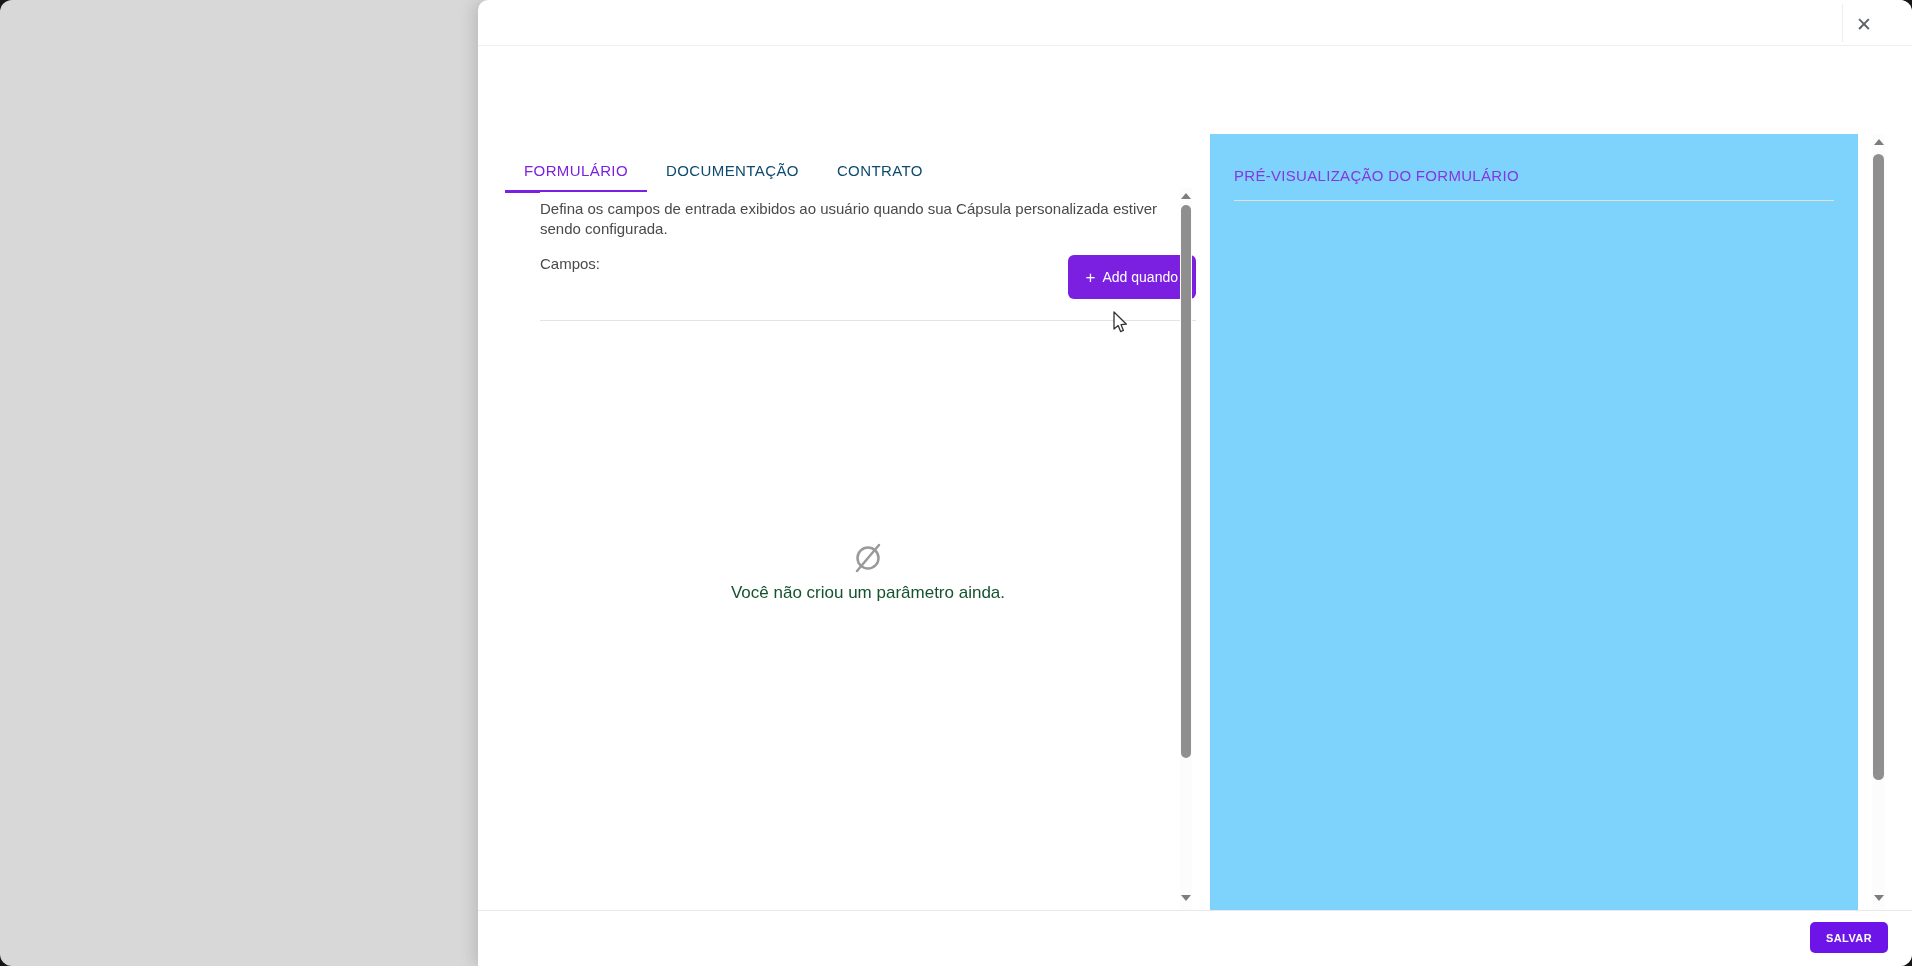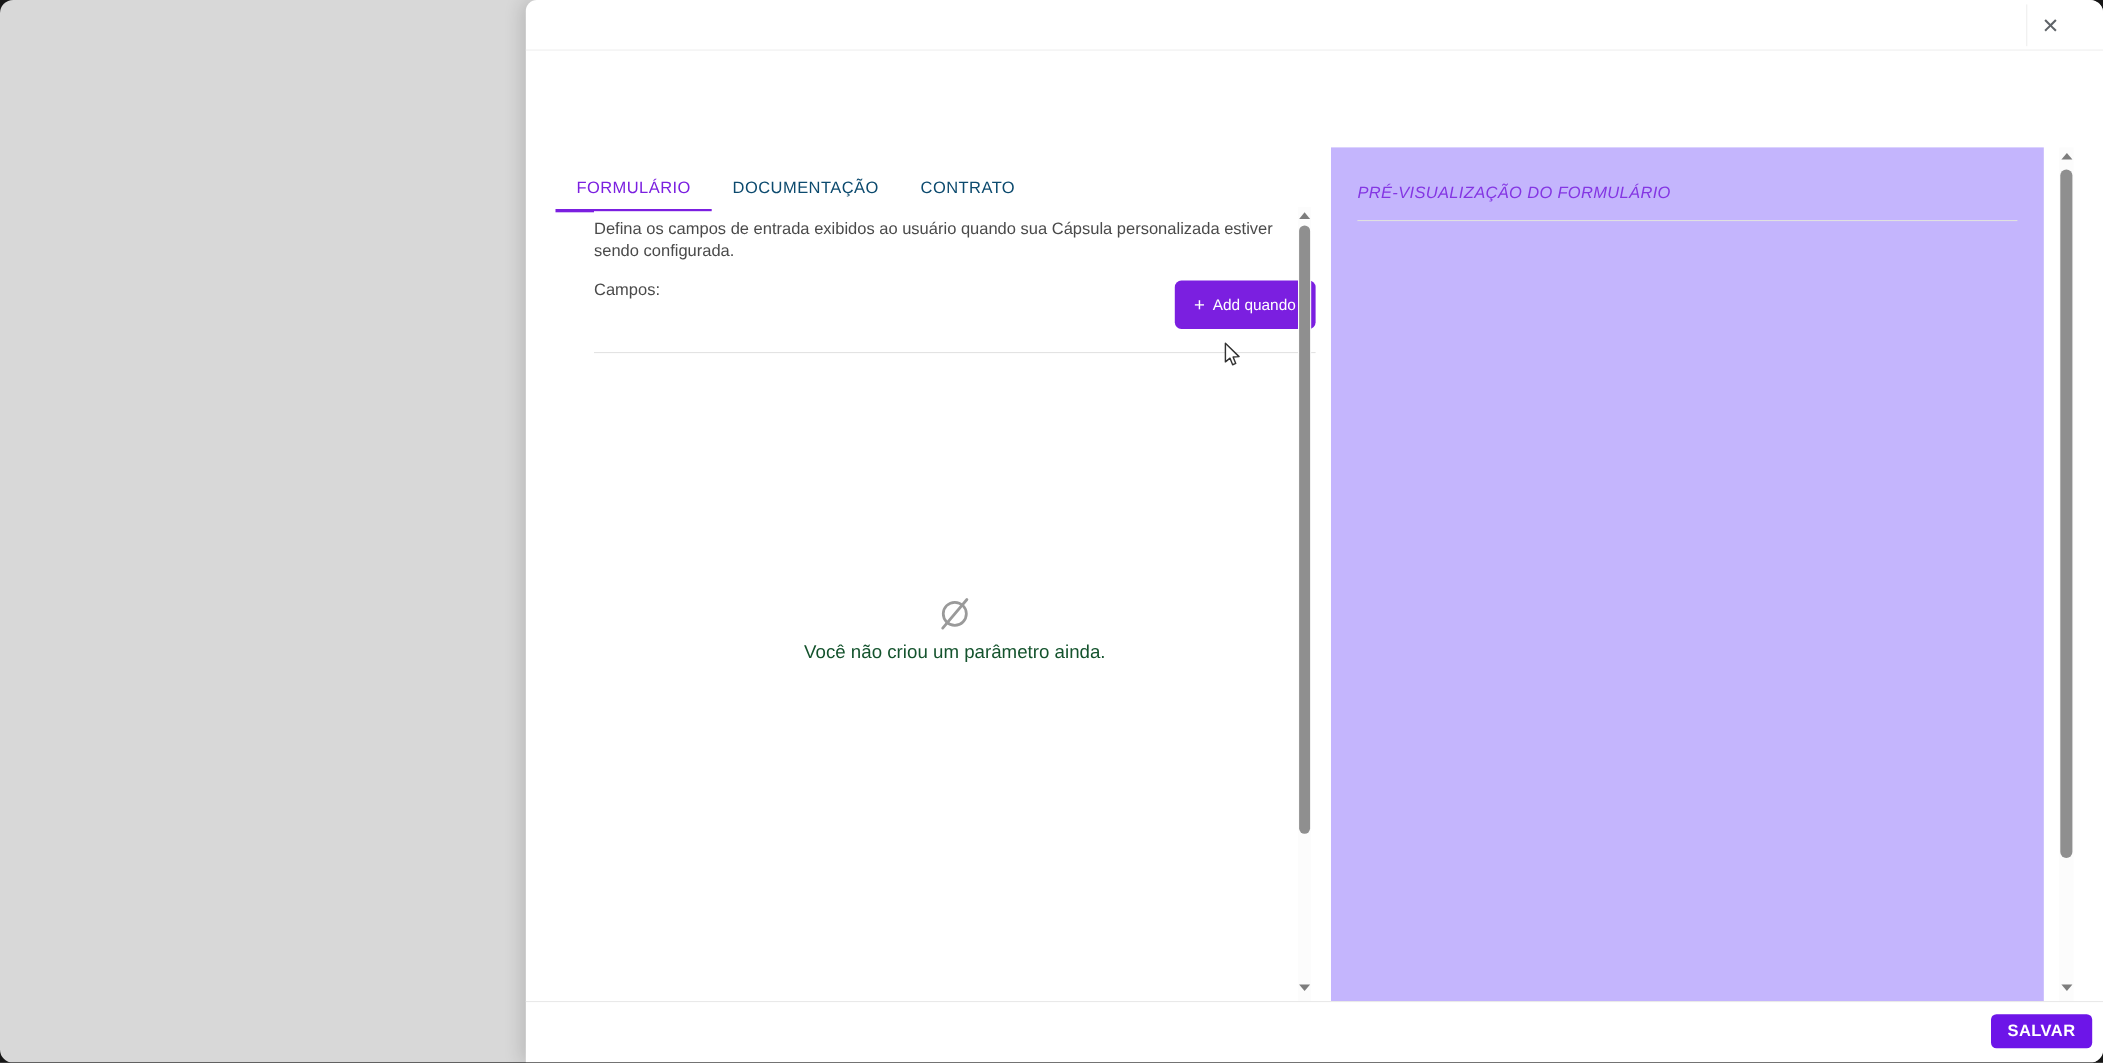--- a/index.html
+++ b/index.html
@@ -40,28 +40,28 @@
   .sb-outer{left:1394px;top:134px;width:13px;height:776px;}
   .sb-thumb{position:absolute;left:1px;right:1px;background:#8f8f8f;border-radius:6px;}
   .sb-inner .sb-thumb{top:17px;height:553px;}
   .sb-outer .sb-thumb{top:20px;height:626px;}
   .arr{position:absolute;left:50%;transform:translateX(-50%);width:0;height:0;
        border-left:5px solid transparent;border-right:5px solid transparent;}
   .arr-up{border-bottom:6px solid #7d7d7d;top:5px;}
   .arr-down{border-top:6px solid #7d7d7d;bottom:9px;}
 
   
-  .right-panel{position:absolute;left:732px;top:134px;width:648px;height:776px;background:#c4b5fd;font-style:italic;}
+  .right-panel{position:absolute;left:732px;top:134px;width:648px;height:776px;background:#7dd3fc;}
   .preview-title{margin:33px 24px 0 24px;font-size:15px;color:#8436e3;letter-spacing:0.3px;}
   .preview-divider{margin:16px 24px 0 24px;height:1px;background:#e0e0e0;}
 
   
   .footer-divider{position:absolute;left:0;right:0;top:910px;height:1px;background:#e9e9e9;}
   .save-btn{position:absolute;left:1332px;top:922px;height:31px;min-width:78px;padding:0 15px;border:none;
-            border-radius:5px;background:#6d15e8;color:#ffffff;font-size:15px;font-weight:700;
+            border-radius:5px;background:#6d15e8;color:#ffffff;font-size:11px;font-weight:700;
             letter-spacing:0.4px;cursor:pointer;}
 
   
   .cursor{position:absolute;left:1109px;top:310px;pointer-events:none;}
 </style>
 </head>
 <body>
 
 <div class="screen">
 

